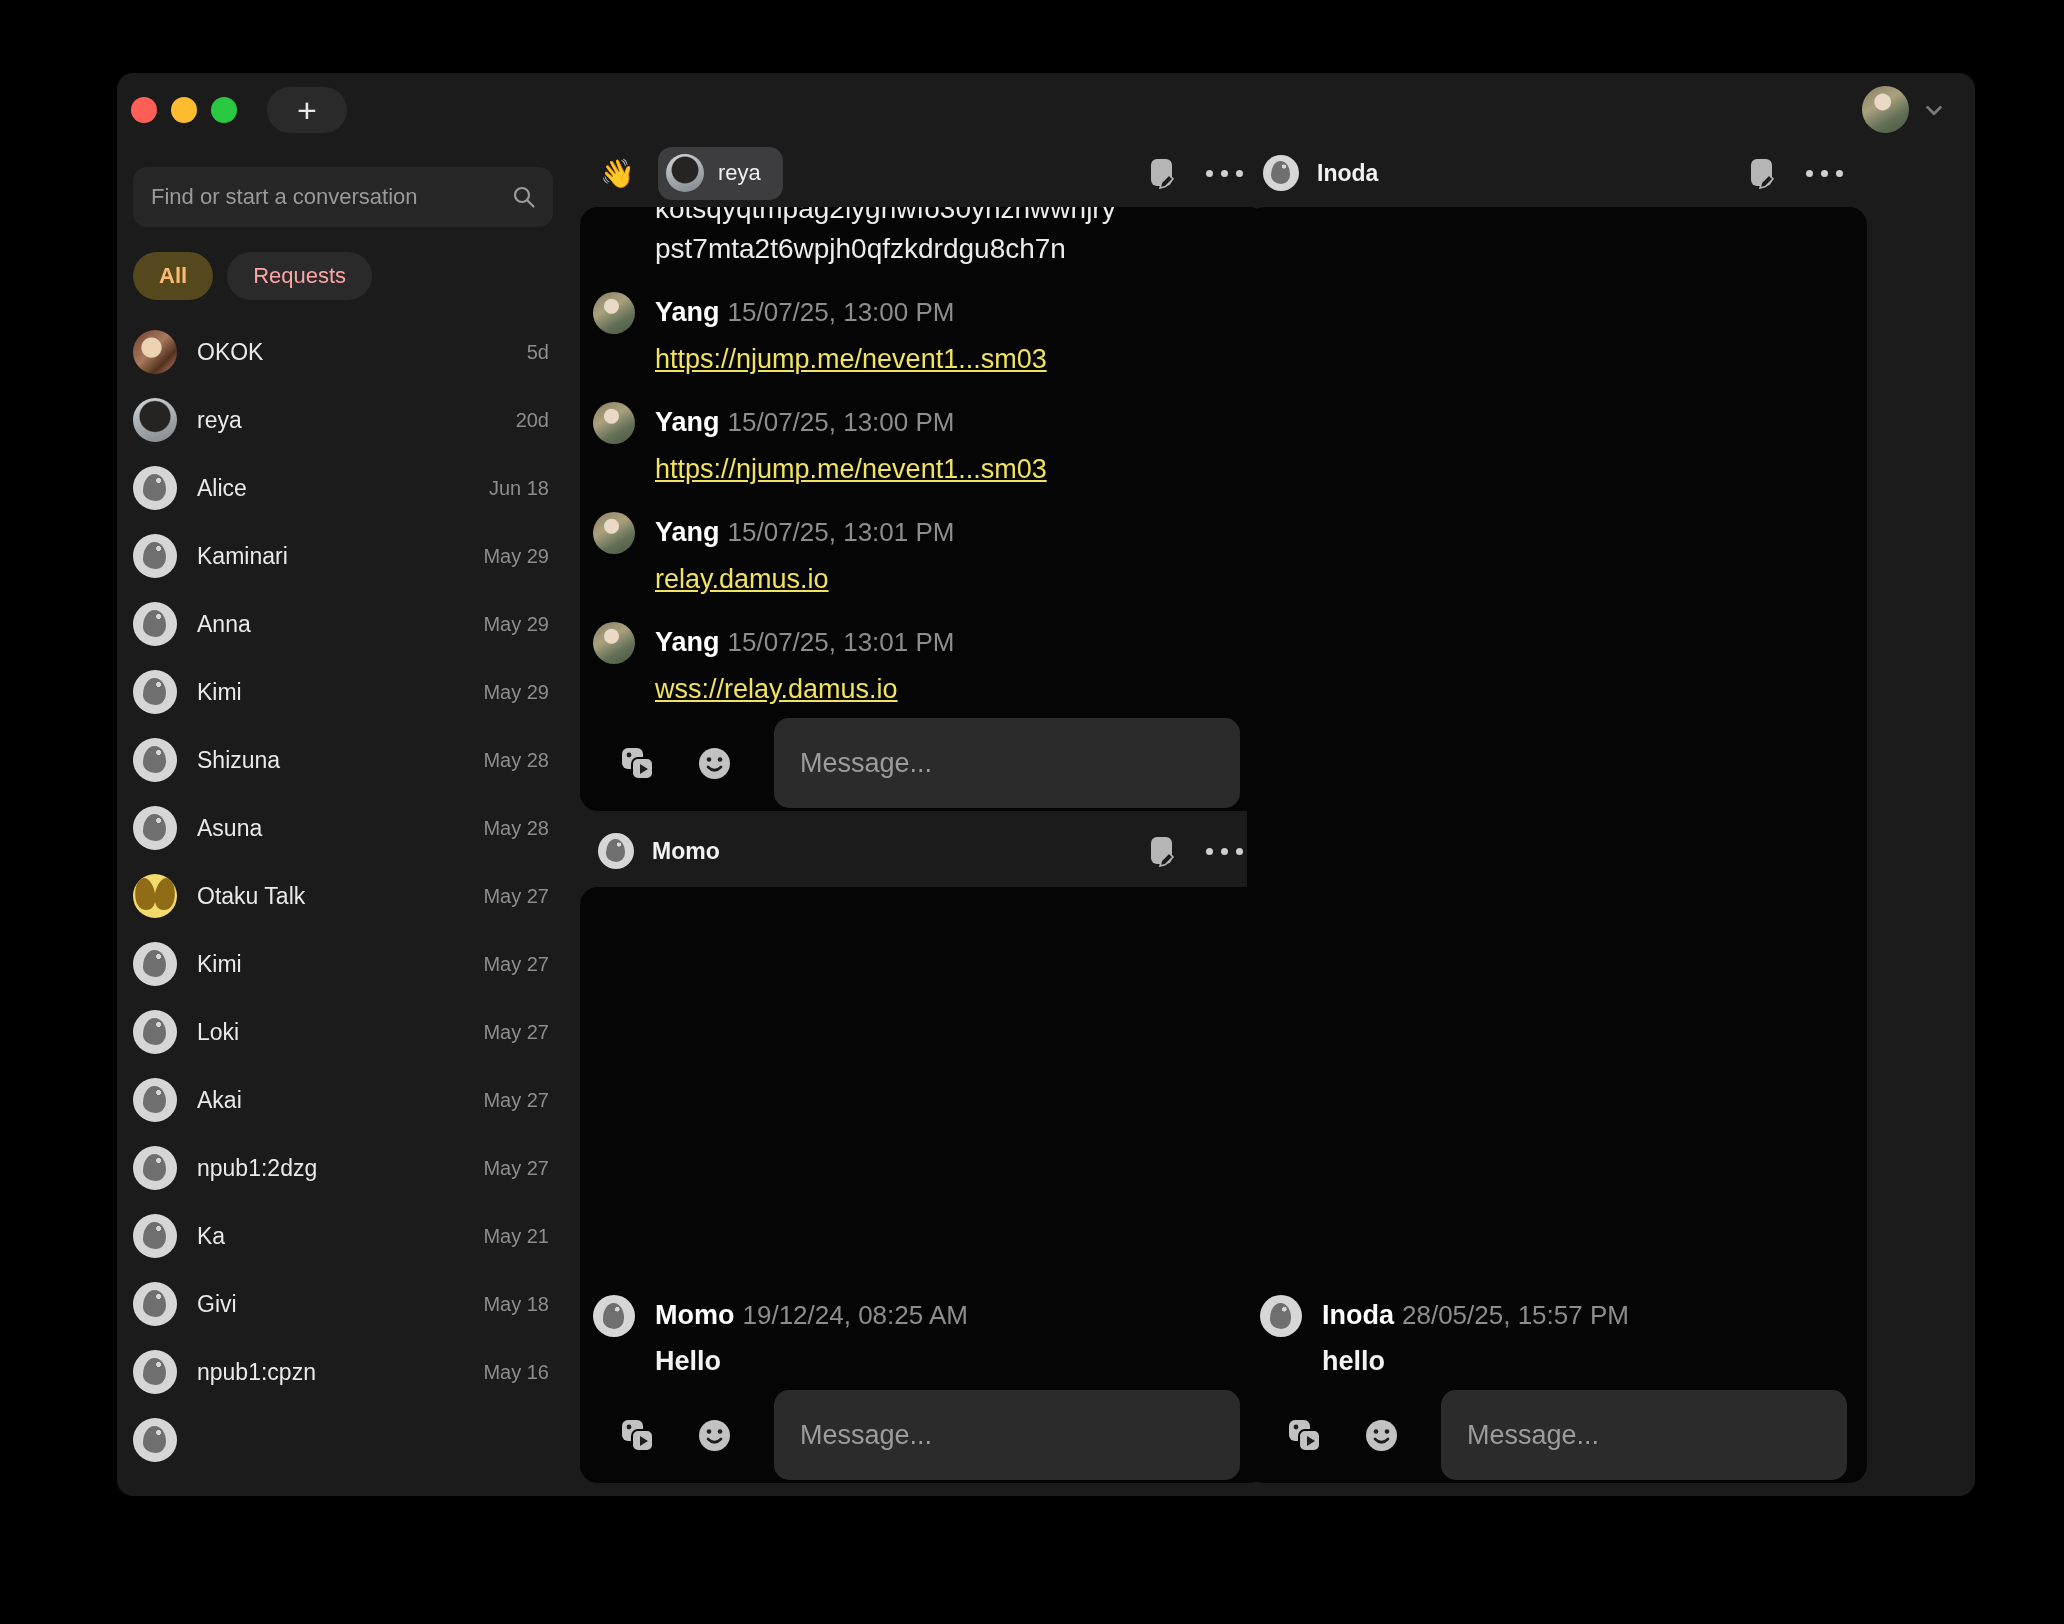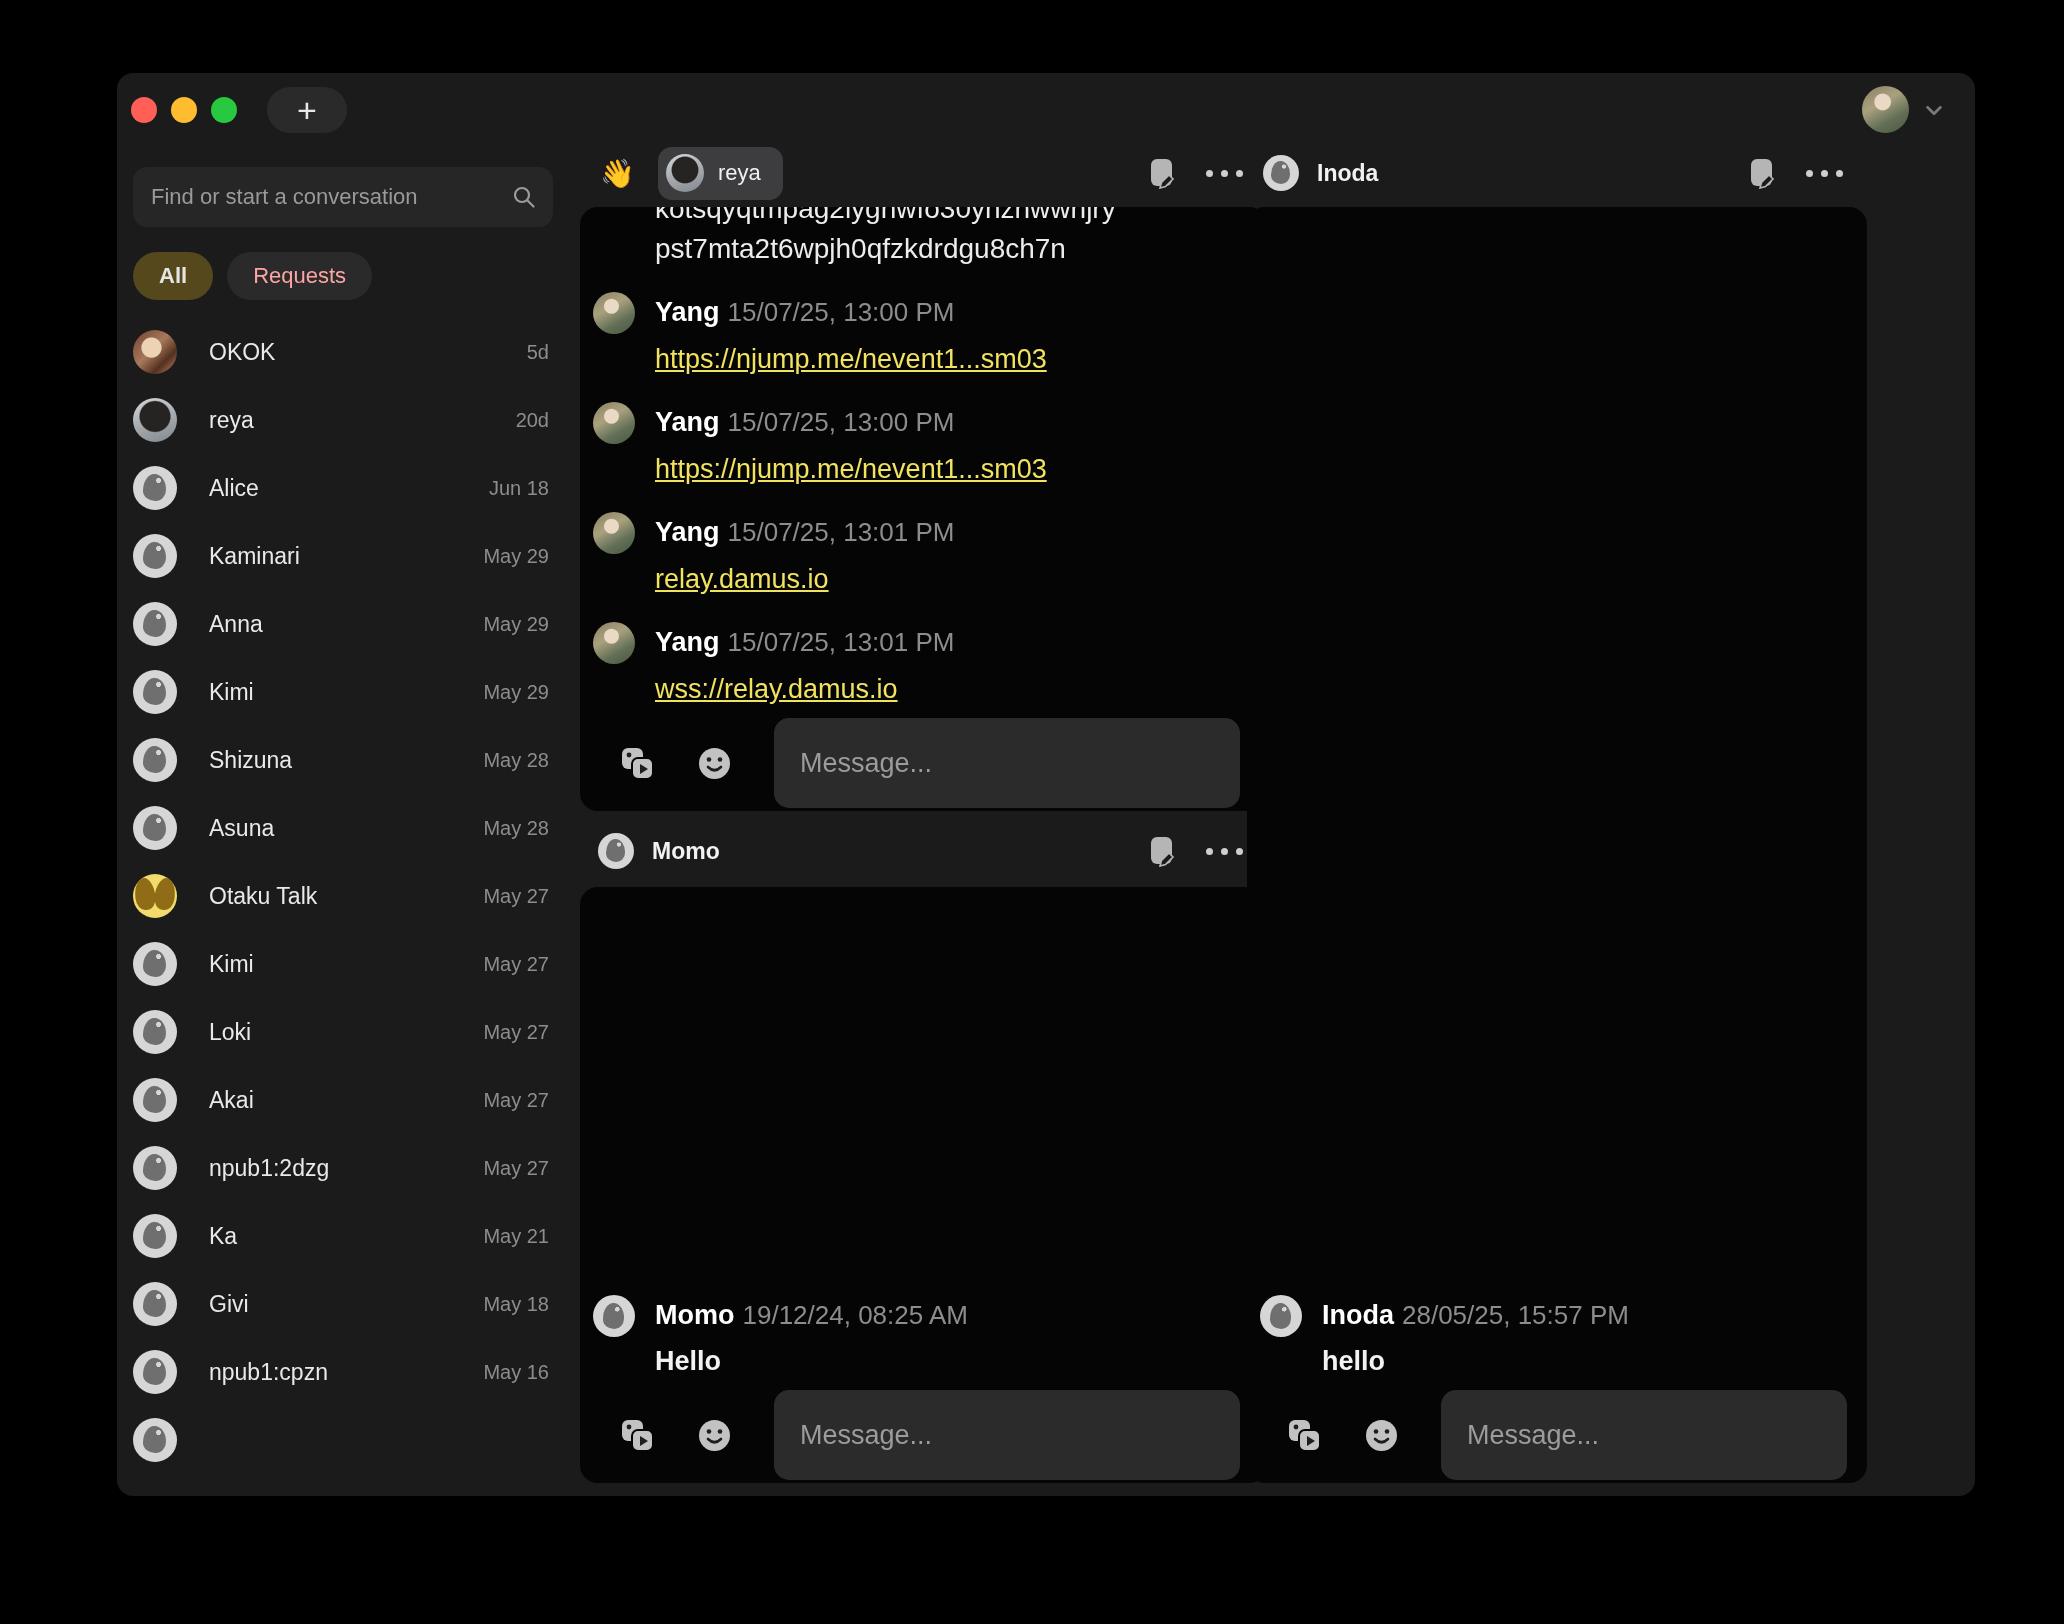--- a/index.html
+++ b/index.html
@@ -44,24 +44,24 @@
   .sidebar{position:absolute;left:16px;top:94px;width:420px;}
   .search{position:relative;width:100%;height:60px;}
   .search input{width:100%;height:60px;box-sizing:border-box;background:#262626;border:none;
       border-radius:14px;color:#e8e8e8;font-size:22px;padding:0 56px 0 18px;outline:none;
       font-family:inherit;}
   .search input::placeholder{color:#9a9a9a;}
   .search svg{position:absolute;right:16px;top:17px;}
   .chips{position:absolute;top:85px;left:0;display:flex;gap:14px;}
   .chip{height:48px;border:none;border-radius:24px;font-size:22px;padding:0 26px;cursor:default;
         font-family:inherit;}
-  .chip.active{background:#56481d;color:#e5e5e5;font-weight:700;text-align:center;}
+  .chip.active{background:#56481d;color:#fdba74;font-weight:700;text-align:center;}
   .chip.plain{background:#2a2a2a;color:#fca5a5;font-weight:400;}
   .list{position:absolute;top:151px;left:0;width:420px;}
-  .row{height:68px;display:flex;align-items:center;gap:32px;}
+  .row{height:68px;display:flex;align-items:center;gap:20px;}
   .row .avatar{width:44px;height:44px;}
   .row .name{color:#e9e9e9;font-size:23px;flex:1;white-space:nowrap;overflow:hidden;}
   .row .date{color:#8d8d8d;font-size:20px;margin-right:4px;}
 
   
   .col{position:absolute;top:0;height:1423px;}
   .col.mid{left:463px;width:687px;}
   .col.right{left:1130px;width:620px;}
 
   .phead{position:absolute;left:0;width:100%;height:66px;display:flex;align-items:center;}

